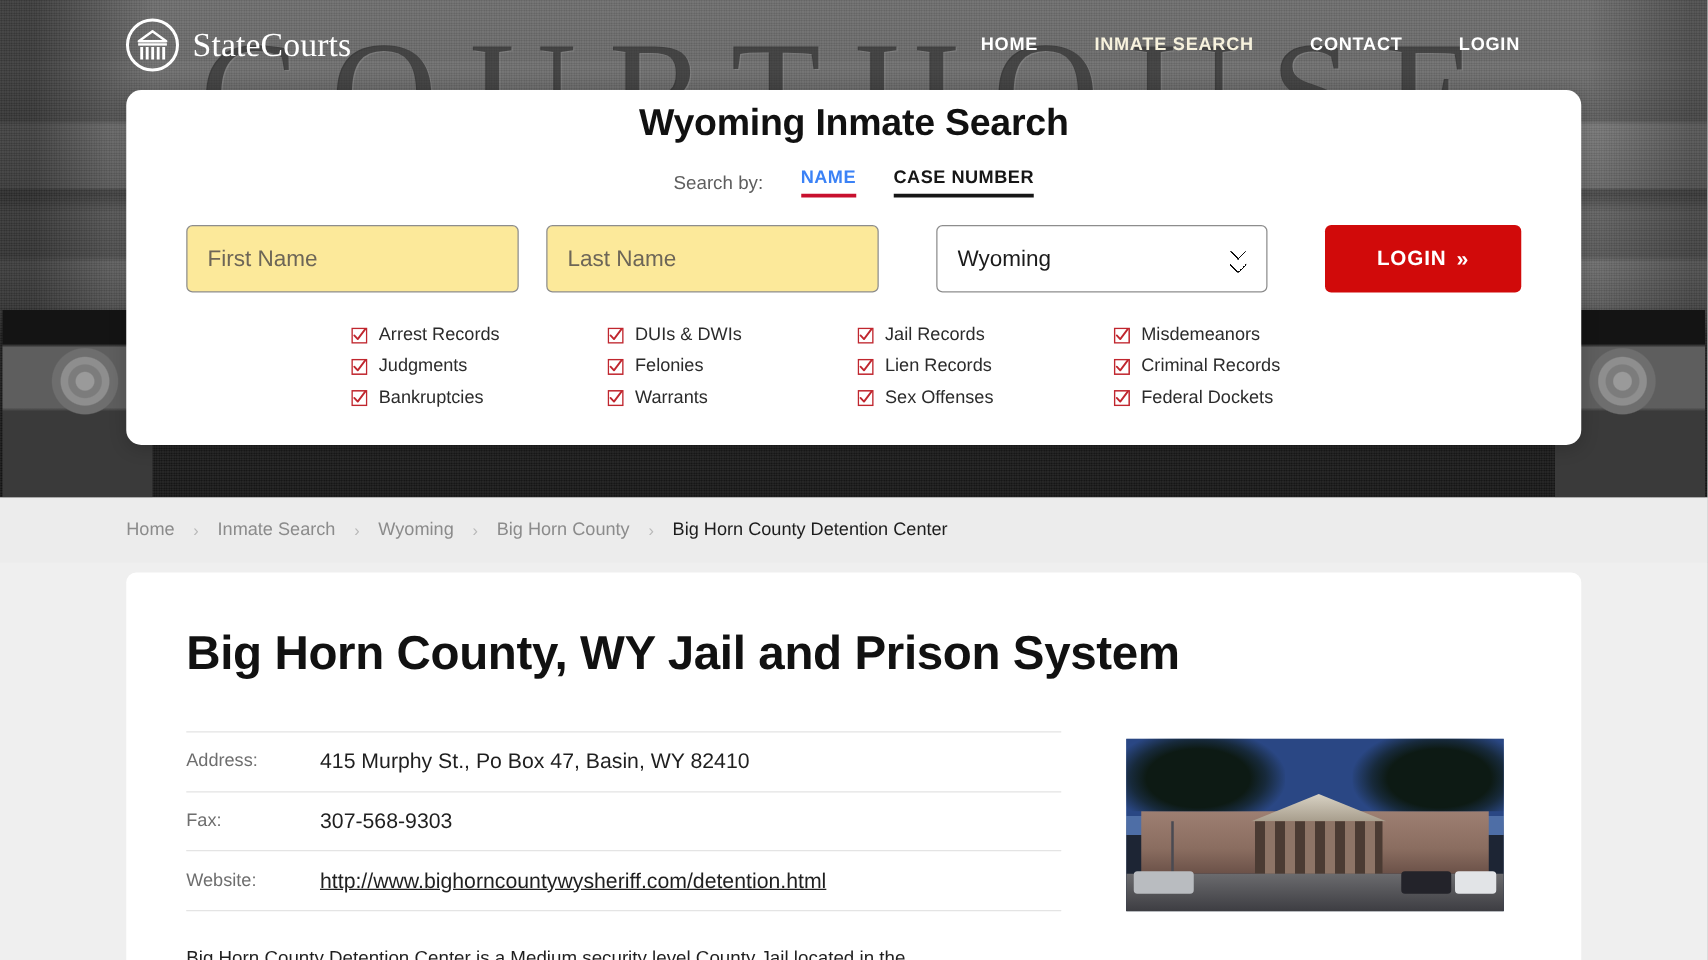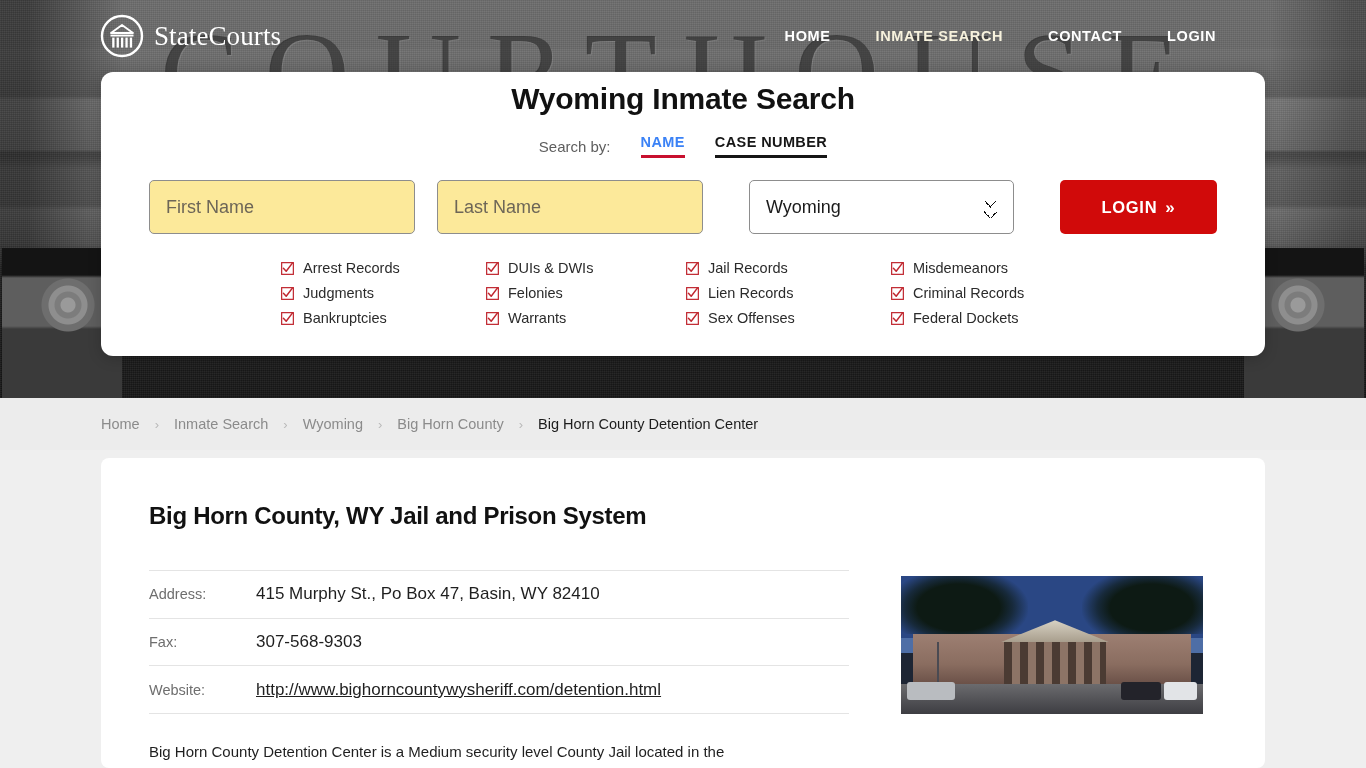--- a/index.html
+++ b/index.html
@@ -265,21 +265,21 @@
   .content-card {
     position: absolute;
     left: 101px; top: 8px;
     width: 1164px;
     min-height: 310px;
     background: #ffffff;
     border-radius: 8px;
     padding: 44px 48px 0;
   }
   .page-title {
-    font-size: 24px;
+    font-size: 38px;
     font-weight: 700;
     color: #111111;
     letter-spacing: -.3px;
     margin-bottom: 40px;
   }
   .detail-row { display: flex; gap: 52px; }
   .info-table {
     width: 700px;
     border-collapse: collapse;
   }

